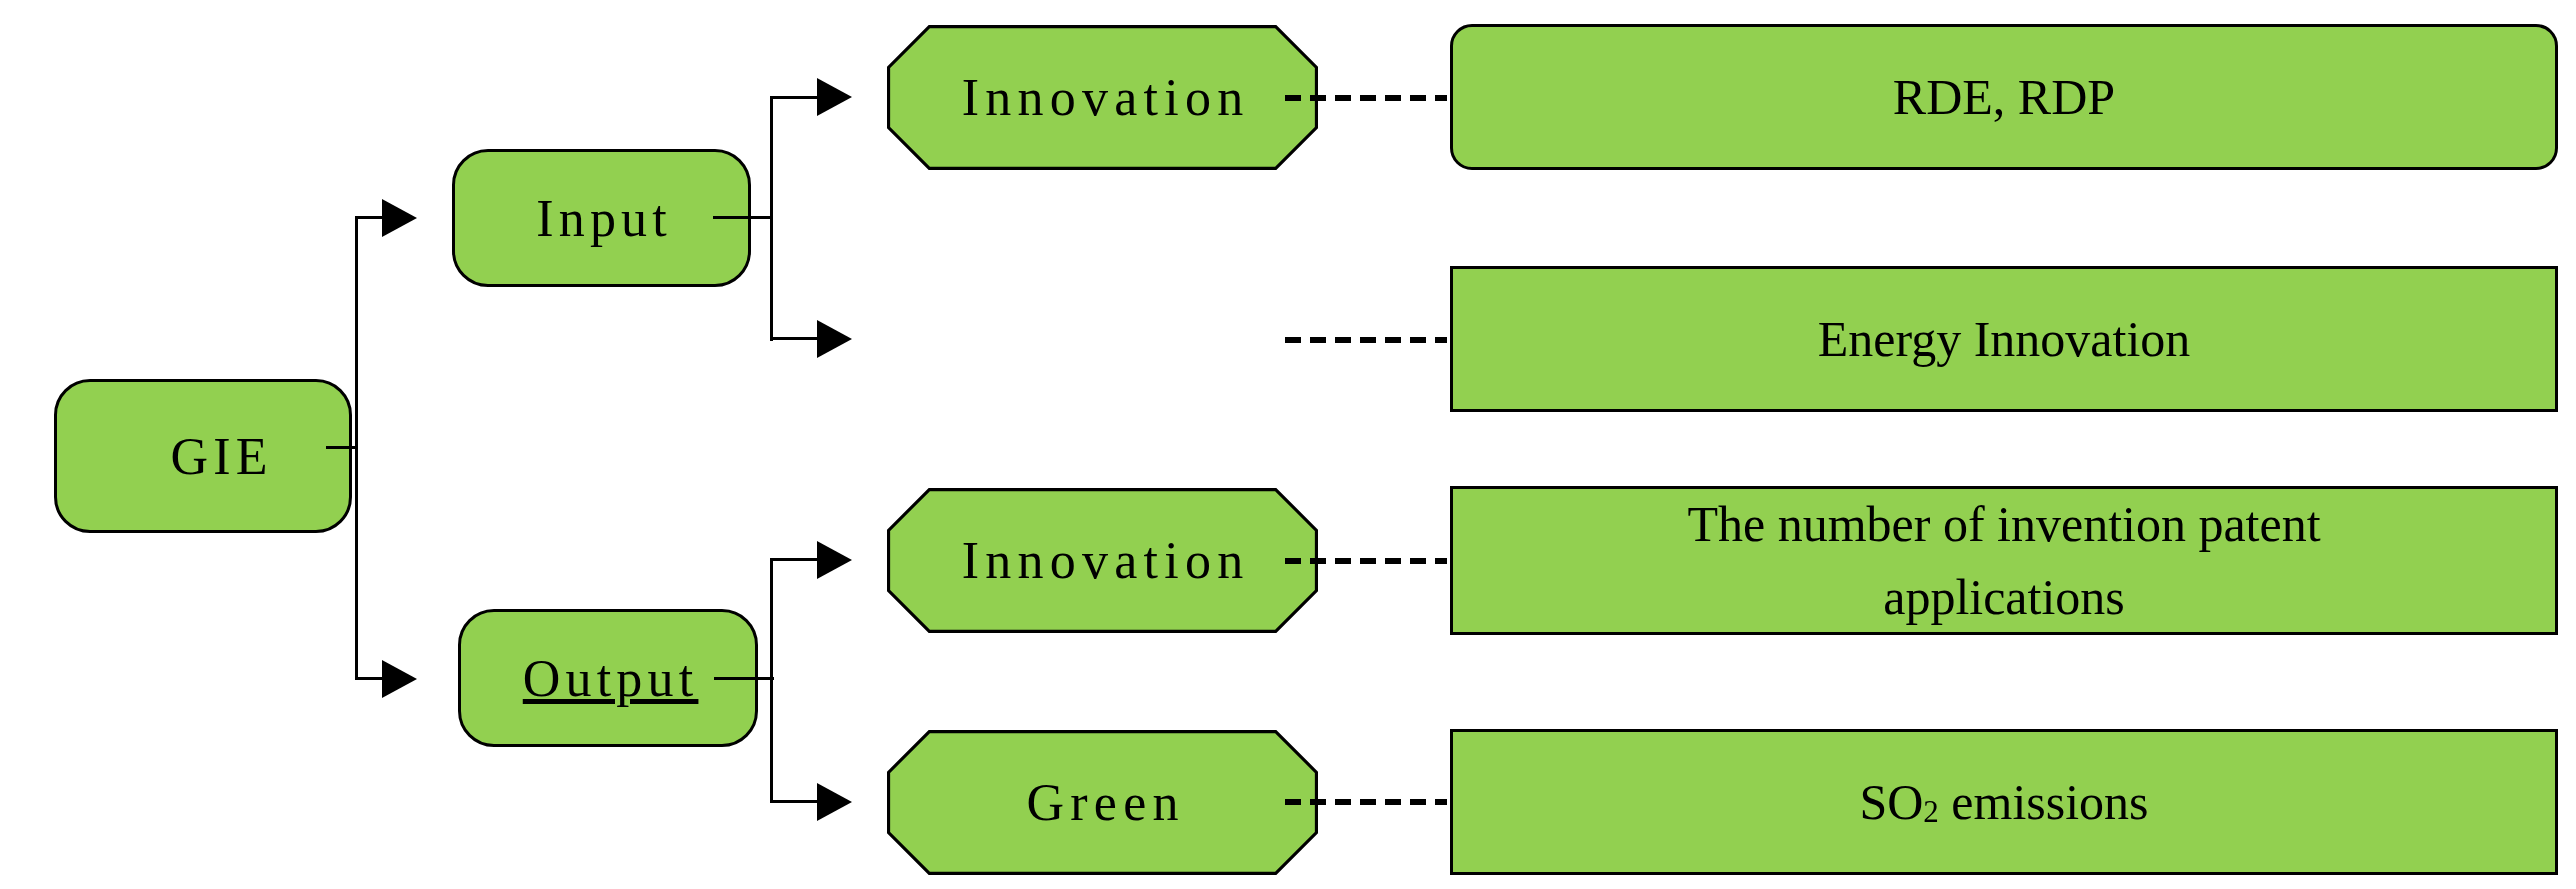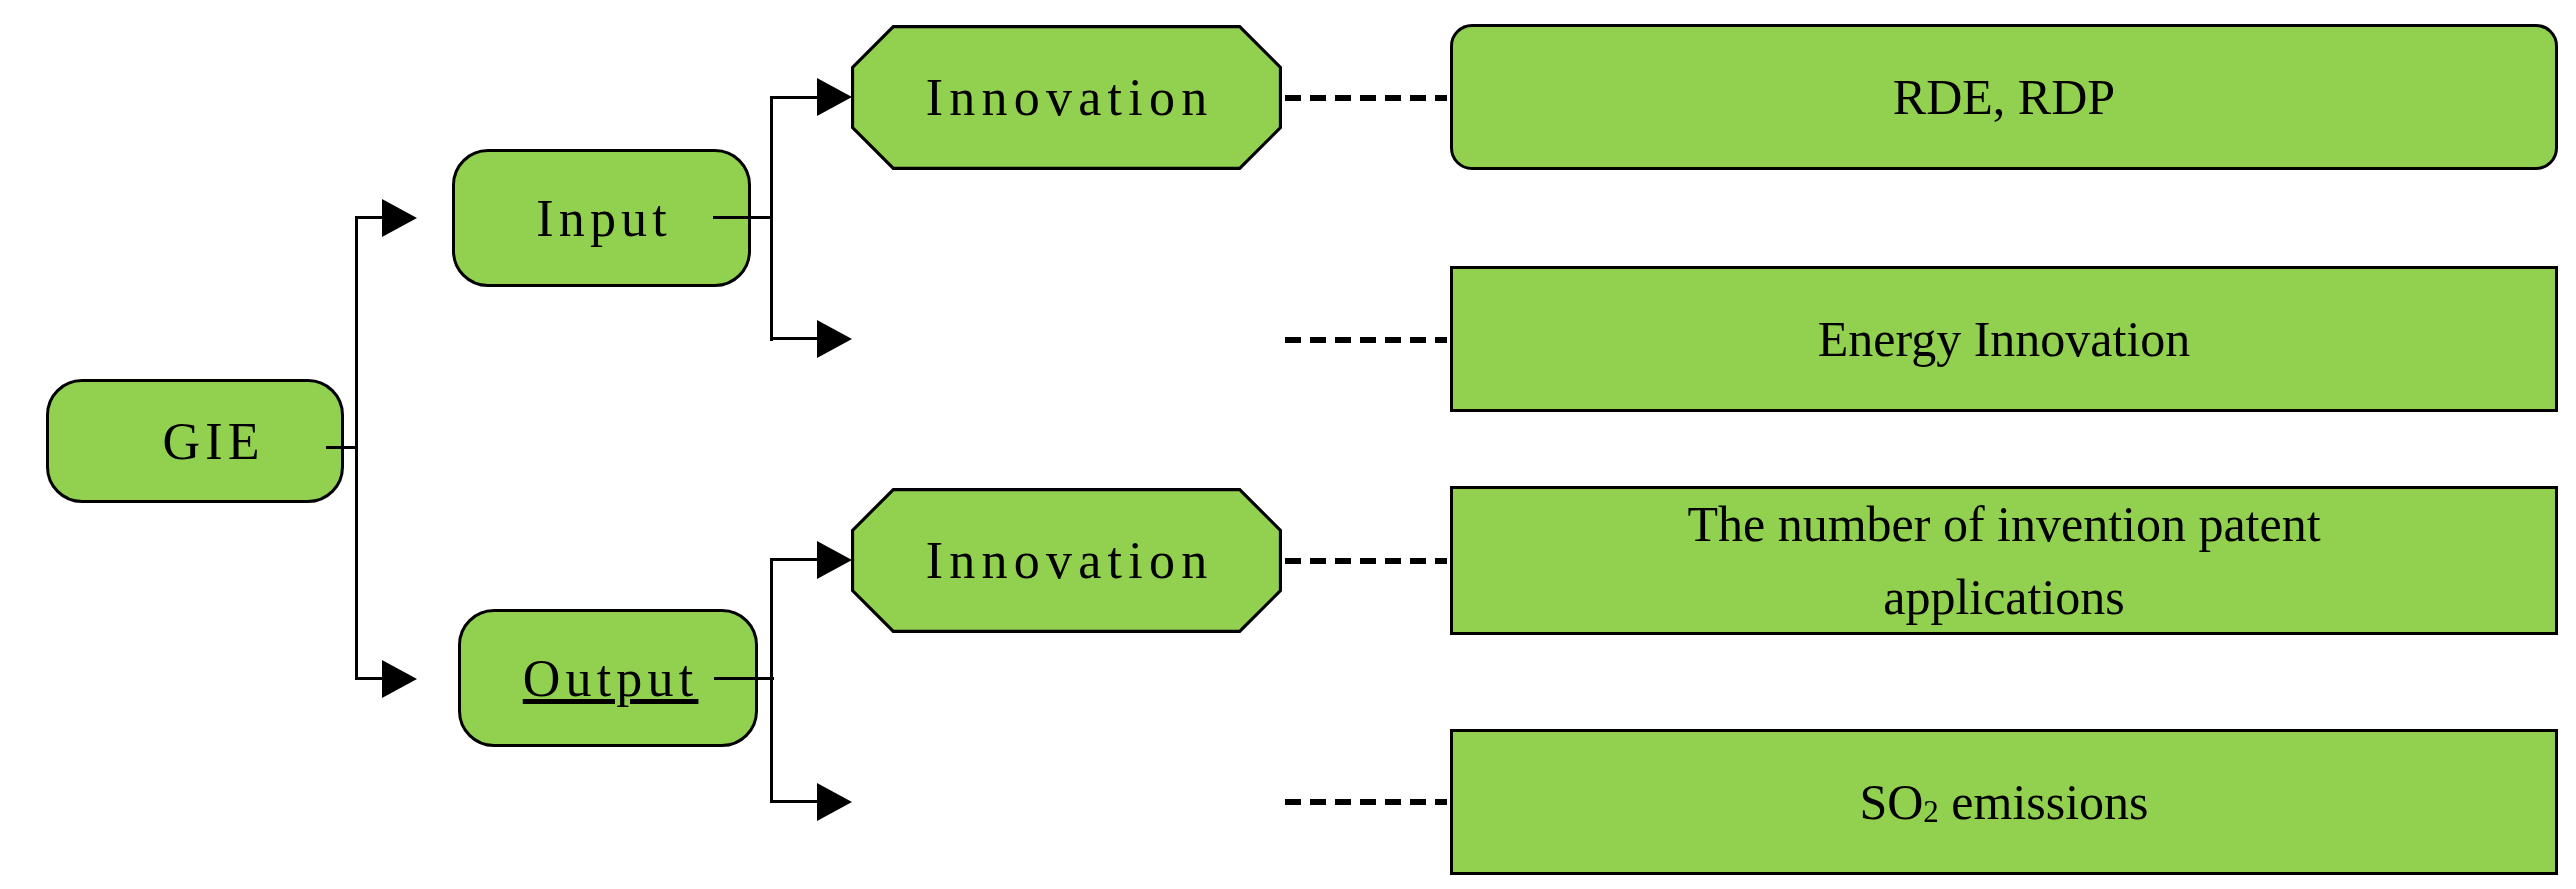--- a/index.html
+++ b/index.html
@@ -38,20 +38,21 @@
     white-space: nowrap;
   }
   
   .octagon {
     position: absolute;
     width: 431px;
     height: 145px;
     display: flex;
     align-items: center;
     justify-content: center;
+    margin-left: 36px;
   }
   .octagon svg {
     position: absolute;
     inset: 0;
     width: 100%;
     height: 100%;
   }
   .octagon polygon {
     fill: var(--node-fill);
     stroke: var(--node-border);
@@ -104,21 +105,21 @@
     height: 5.5px;
     background: repeating-linear-gradient(90deg,
       var(--line) 0 15.7px, transparent 15.7px 25px);
   }
 </style>
 </head>
 <body>
 
 <div class="canvas">
 
-  <div class="rnode" style="left:10px; top:379px; width:298px; height:124px;padding-left:32px;">
+  <div class="rnode" style="left:18px; top:379px; width:298px; height:154px;padding-left:32px;">
     <span class="node-label">GIE</span>
   </div>
 
   <div class="rnode" style="left:416px; top:149px; width:299px; height:138px;">
     <span class="node-label">Input</span>
   </div>
   <div class="rnode" style="left:422px; top:609px; width:300px; height:138px;text-decoration:underline;">
     <span class="node-label">Output</span>
   </div>
 
@@ -130,20 +131,26 @@
   </div>
 
 
   <div class="octagon" style="left:851px; top:488px;">
     <svg viewBox="0 0 550 185" preserveAspectRatio="none">
       <polygon points="54,2 496,2 548,54 548,131 496,183 54,183 2,131 2,54"></polygon>
     </svg>
     <span class="node-label">Innovation</span>
   </div>
 
+  <div class="octagon" style="left:851px; top:730px;">
+    <svg viewBox="0 0 550 185" preserveAspectRatio="none">
+      <polygon points="54,2 496,2 548,54 548,131 496,183 54,183 2,131 2,54"></polygon>
+    </svg>
+    <span class="node-label">Green</span>
+  </div>
 
   <div class="irect" style="top:24px;border-radius:22px;">
     <span class="rect-label">RDE, RDP</span>
   </div>
   <div class="irect" style="top:266px;">
     <span class="rect-label">Energy Innovation</span>
   </div>
   <div class="irect" style="top:486px; height:149px;">
     <span class="rect-label">The number of invention patent applications</span>
   </div>

